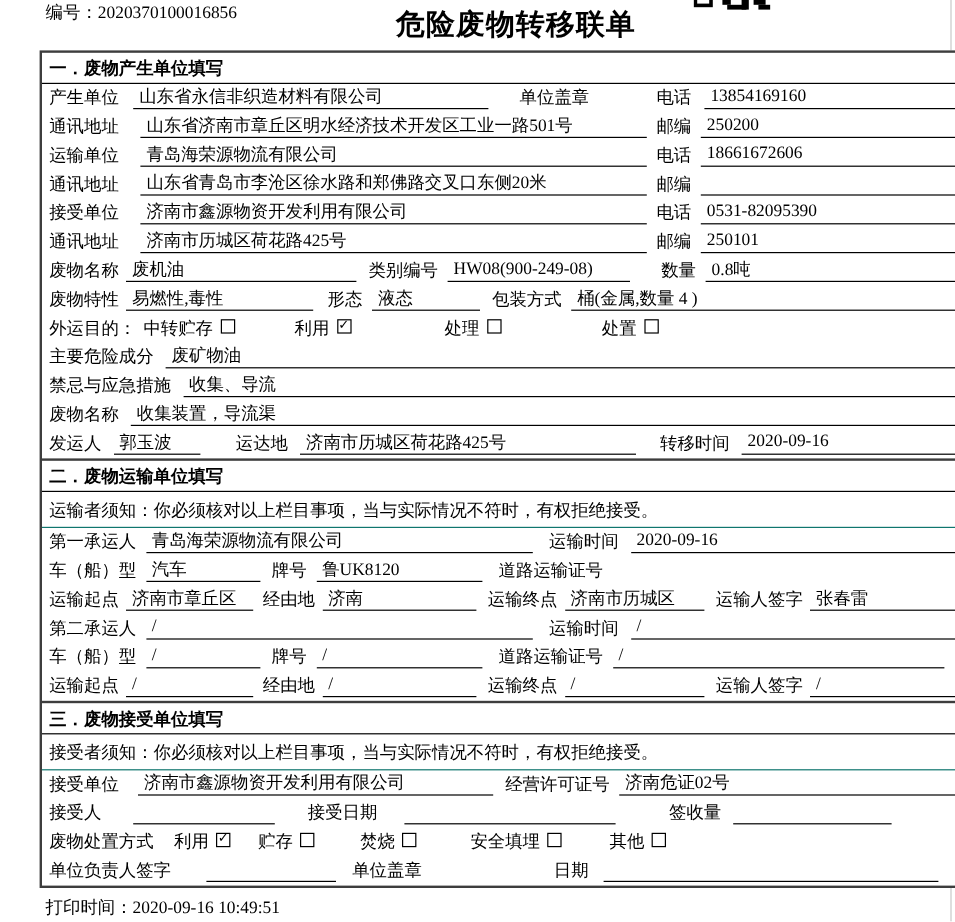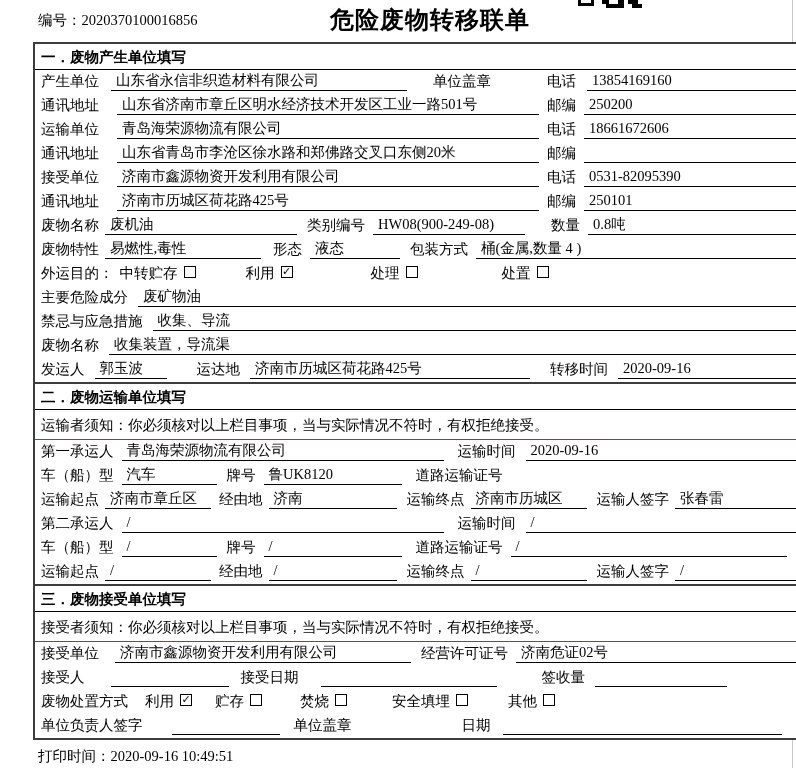--- a/index.html
+++ b/index.html
@@ -5,21 +5,21 @@
   * { margin:0; padding:0; box-sizing:border-box; }
   html,body { width:796px; height:768px; background:#fff; overflow:hidden; }
   body {
     font-family:"Liberation Serif","DejaVu Serif",serif;
     color:#000; font-size:14.5px; position:relative;
   }
   .page-edge { position:absolute; top:0; right:3px; width:1px; height:768px; background:#c9c9c9; }
 
   
   .doc-header { position:absolute; left:0; top:0; width:796px; height:42px; }
-  .serial { position:absolute; left:38px; top:11px; white-space:nowrap; }
+  .serial { position:absolute; left:38px; top:1px; white-space:nowrap; }
   .doc-title { position:absolute; left:0; top:4px; width:100%; text-align:center;
                font-size:24px; font-weight:bold; letter-spacing:1px; transform:translateX(32px); }
   .qr { position:absolute; left:578px; top:0; width:64px; height:9px; overflow:hidden; }
   .qr-ring { position:absolute; left:0; top:-9px; width:16px; height:15px; border:3px solid #000; }
   .qr-m { position:absolute; background:#000; }
 
   
   .form-table { position:absolute; left:33px; top:42px; width:792px; border:2px solid #3d3d3d; background:#fff; }
   .section-header { font-weight:bold; height:26px; padding:4px 6px 0 6px; border-bottom:1px solid #000; }
   .section { border-top:2px solid #3d3d3d; }
@@ -243,21 +243,21 @@
     <div class="row">
       <span class="lbl">接受单位</span>
       <span class="val" style="width:296px;margin-left:16px">济南市鑫源物资开发利用有限公司</span>
       <span class="lbl" style="margin-left:10px">经营许可证号</span>
       <span class="val fill" style="margin-left:8px">济南危证02号</span>
     </div>
 
     <div class="row">
       <span class="lbl">接受人</span>
       <span class="val" style="width:118px;margin-left:26px"></span>
-      <span class="lbl" style="margin-left:12px">接受日期</span>
+      <span class="lbl" style="margin-left:28px">接受日期</span>
       <span class="val" style="width:176px;margin-left:22px"></span>
       <span class="lbl" style="margin-left:45px">签收量</span>
       <span class="val" style="width:132px;margin-left:10px"></span>
     </div>
 
     <div class="row">
       <span class="lbl">废物处置方式</span>
       <span class="opt" style="margin-left:17px">
         <span class="lbl">利用</span>
         <span class="cb">✓</span>

